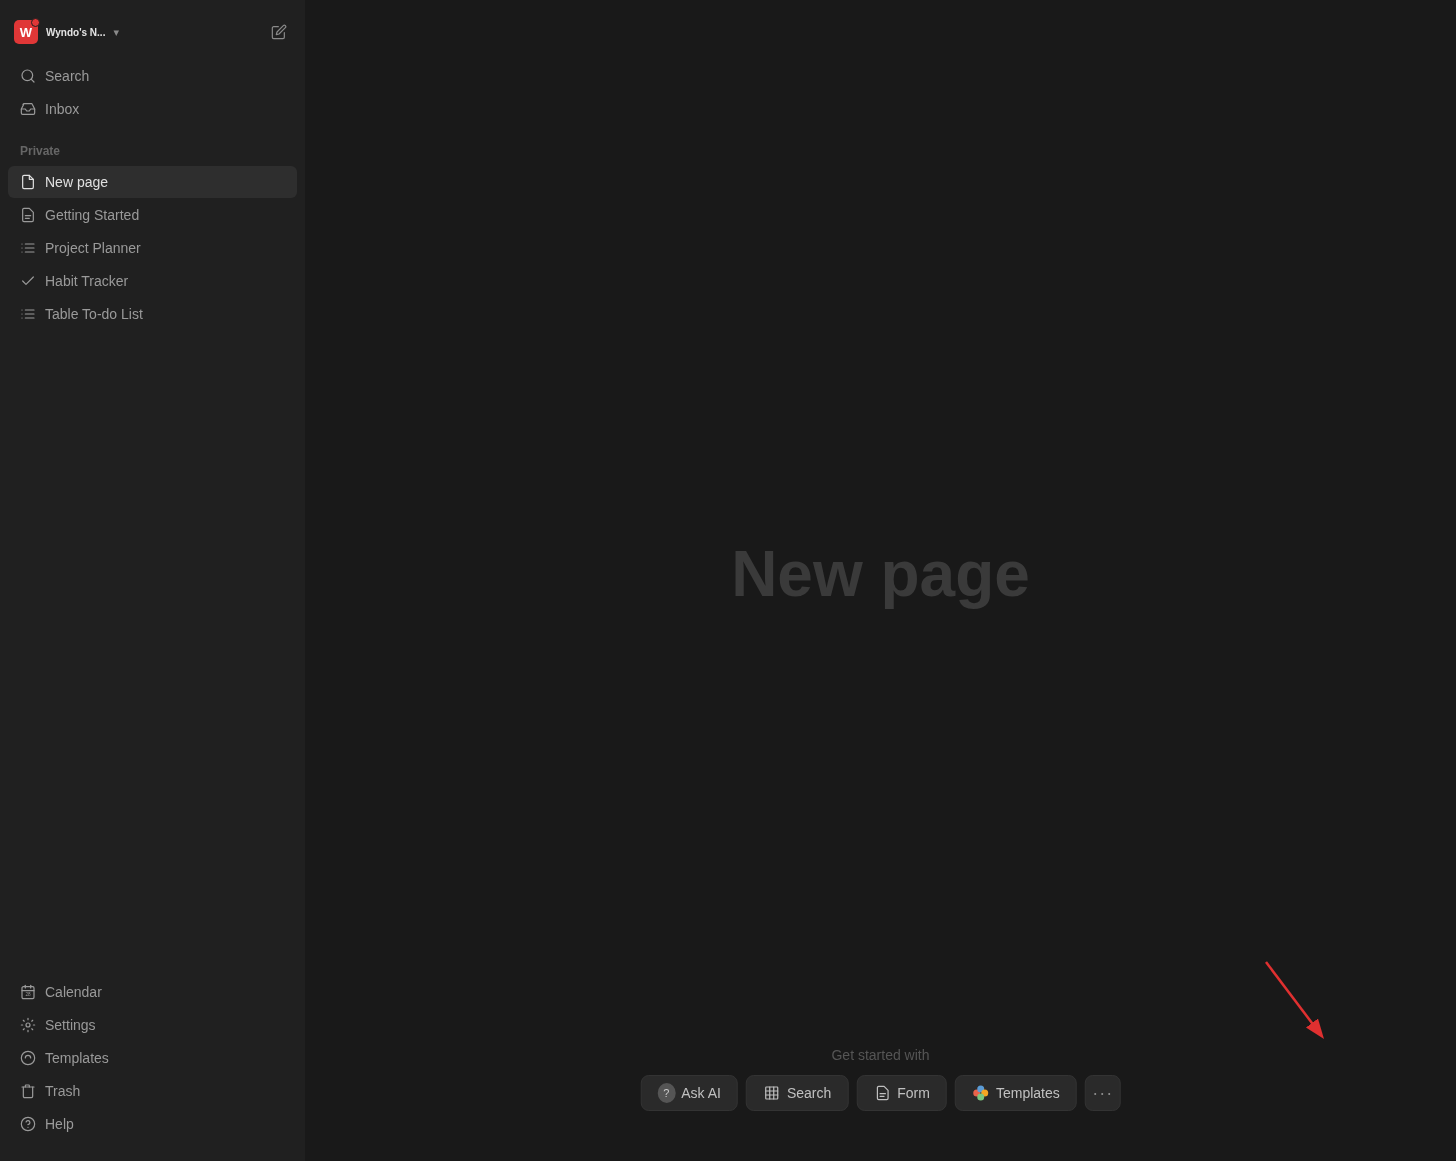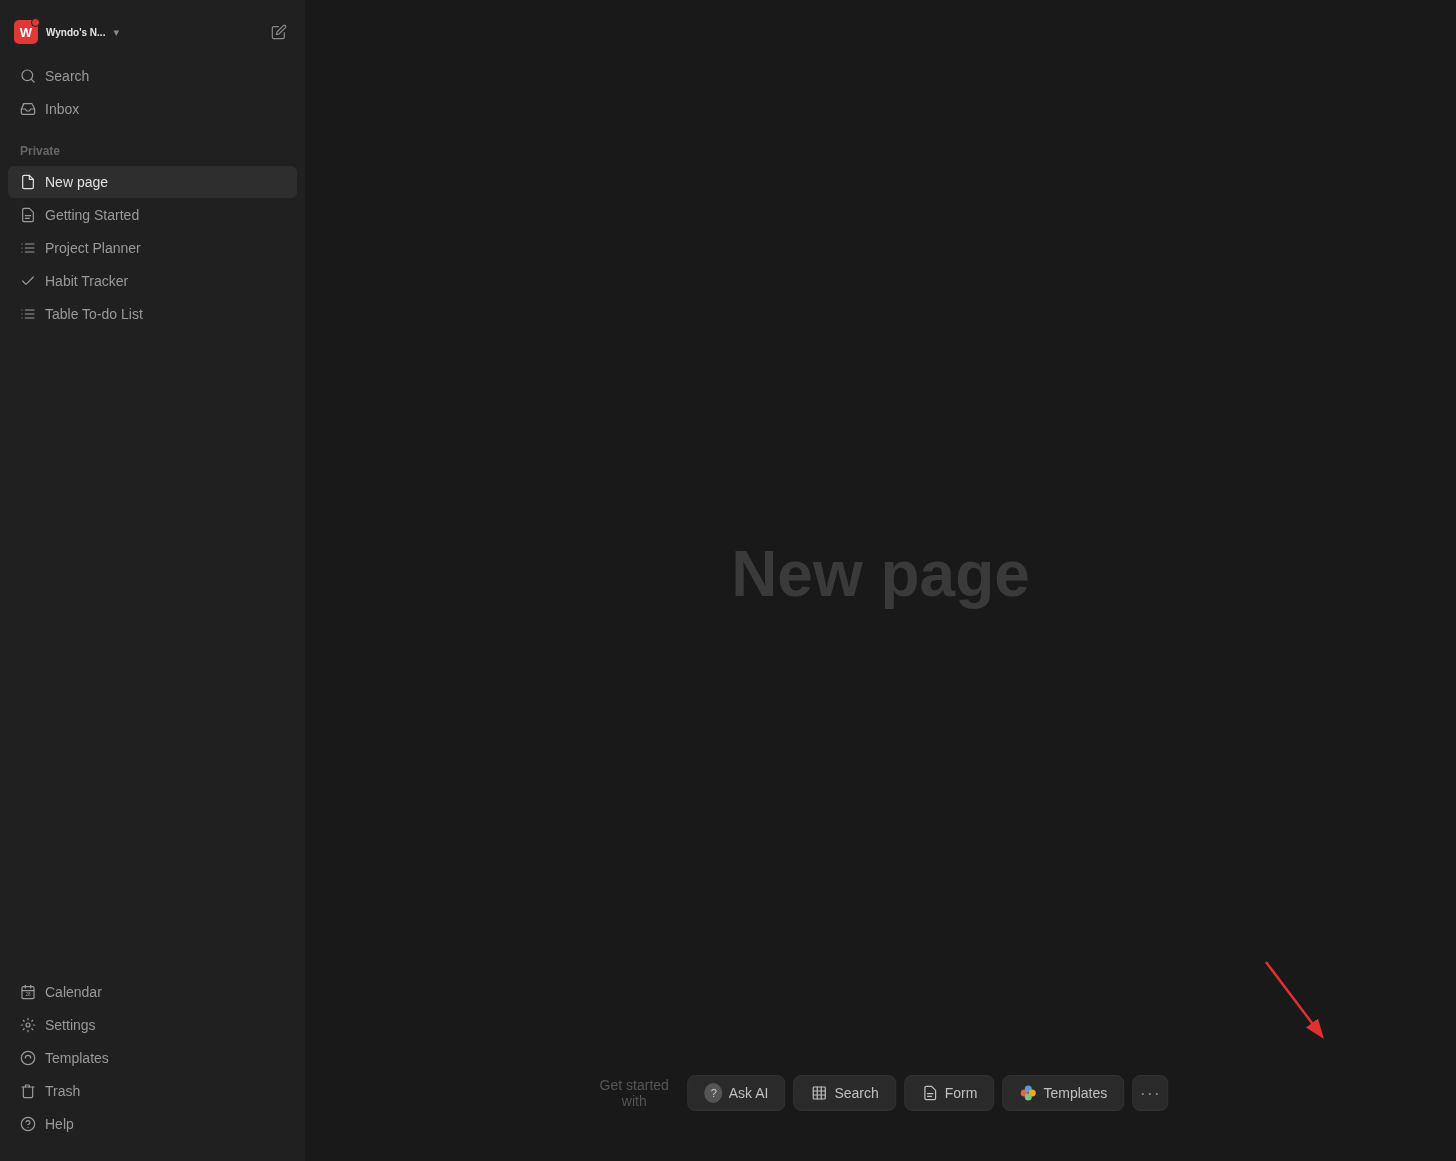--- a/index.html
+++ b/index.html
@@ -158,21 +158,21 @@
       white-space: nowrap;
     }
 
     
     .bottom-toolbar {
       position: absolute;
       bottom: 50px;
       left: 50%;
       transform: translateX(-50%);
       display: flex;
-      flex-direction: row;
+      flex-direction: column;
       align-items: center;
       gap: 12px;
     }
 
     .get-started-label {
       font-size: 14px;
       color: #555;
       text-align: center;
     }
 

